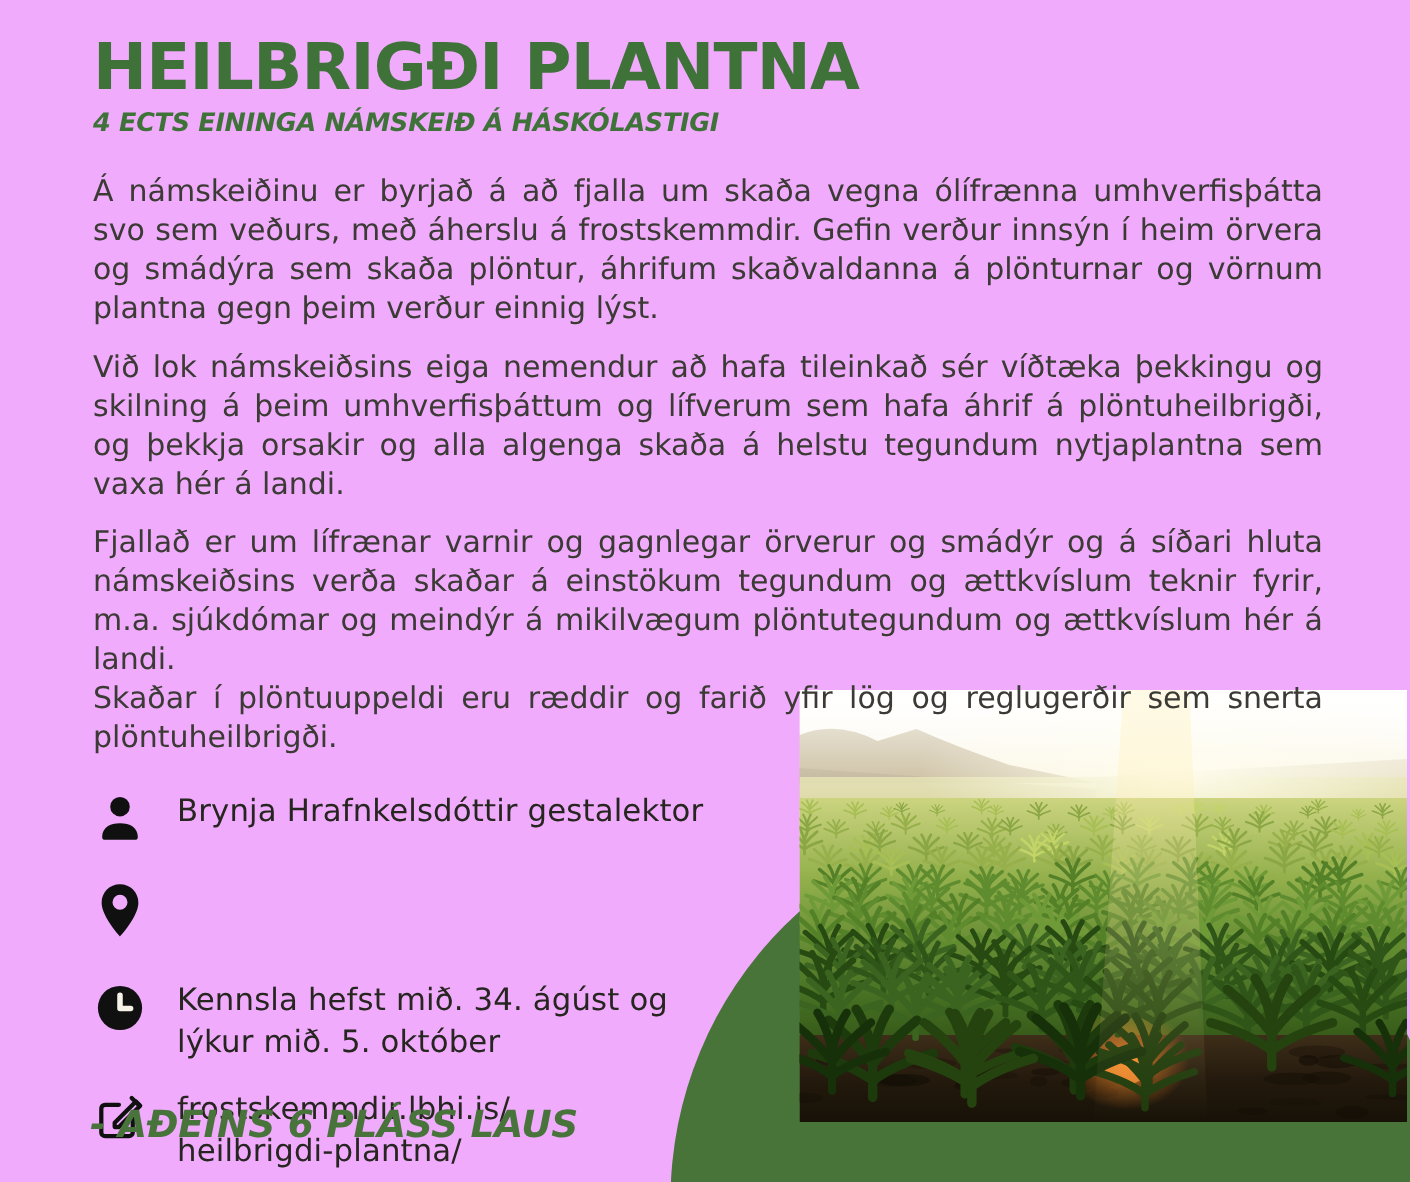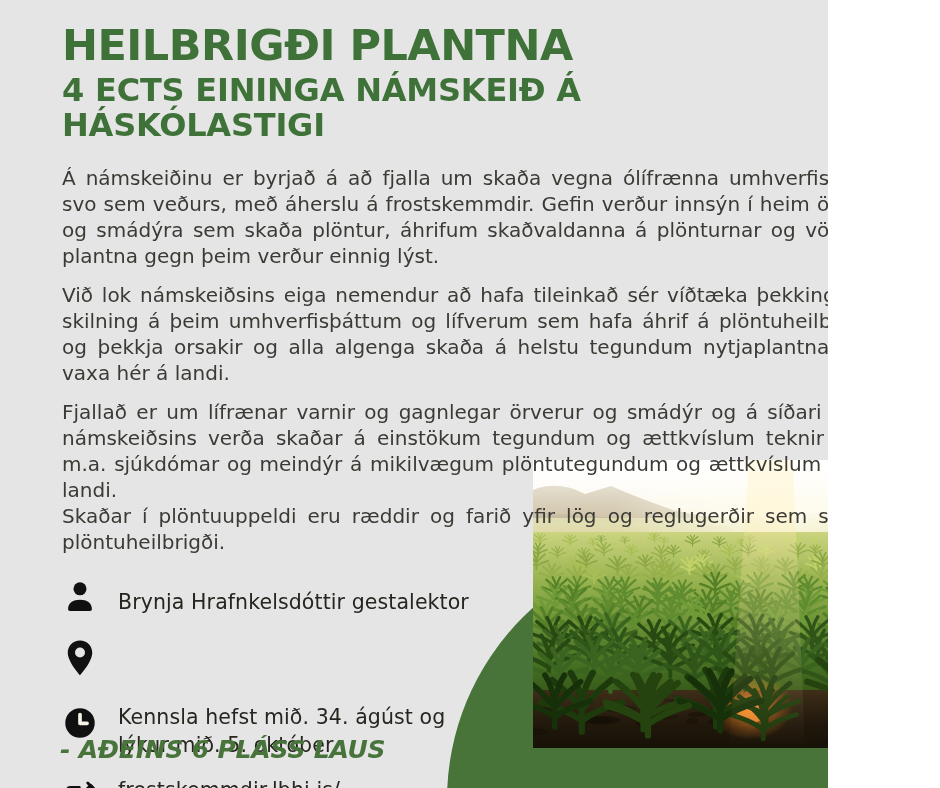--- a/index.html
+++ b/index.html
@@ -1,44 +1,44 @@
 <!DOCTYPE html>
 <html><head>
 <meta charset="utf-8">
 <style>
   html,body{margin:0;padding:0;}
   .page{
     position:relative;
-    width:828px;height:788px;
-    background:#e5e5e5;
+    width:940px;height:788px;
+    background:#f0abfc;
     overflow:hidden;
     font-family:"DejaVu Sans","Liberation Sans",sans-serif;
   }
   .content{position:relative;z-index:3;padding:24px 58px 0 62px;}
   .title{
     margin:0;
     font-size:43px;line-height:1.0;
     font-weight:bold;letter-spacing:-.5px;
     color:#3e7238;
   }
   .subtitle{
     margin:6px 0 0 0;
-    font-size:32px;line-height:1.1;
-    font-weight:bold;letter-spacing:-.2px;
+    font-size:17px;line-height:1.1;
+    font-weight:bold;font-style:italic;letter-spacing:-.2px;
     color:#3e7238;
   }
   .paras{margin-top:22px;width:820px;color:#3b3a35;}
   .para{
     font-size:20px;line-height:26px;
     text-align:justify;
     margin:0 0 13px 0;
   }
   .info-list{margin-top:22px;width:470px;}
   .info-row{display:flex;align-items:flex-start;}
-  .info-row.gap-a{margin-bottom:22px;align-items:flex-end;}
+  .info-row.gap-a{margin-bottom:22px;}
   .info-row.gap-b{margin-bottom:26px;}
   .info-row.gap-c{margin-bottom:17px;}
   .info-icon{
     width:36px;height:38px;flex:0 0 36px;
     margin-right:20px;margin-top:1px;
     display:flex;align-items:center;justify-content:center;
   }
   .info-text{
     font-size:20.5px;line-height:28px;
     color:#26251f;letter-spacing:.1px;

